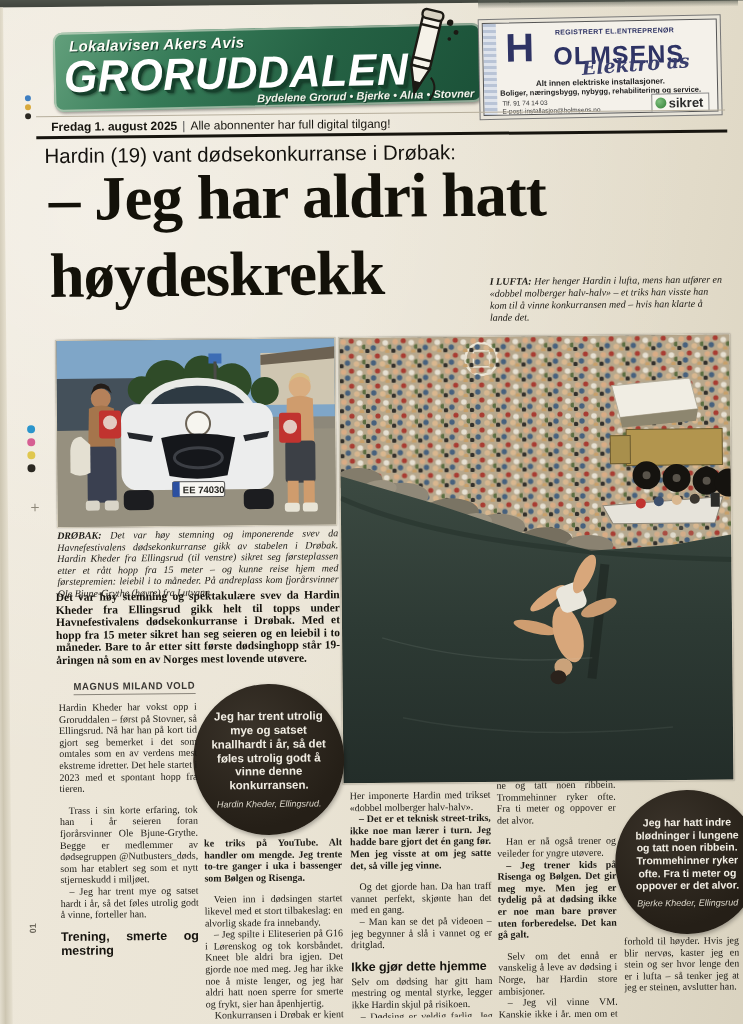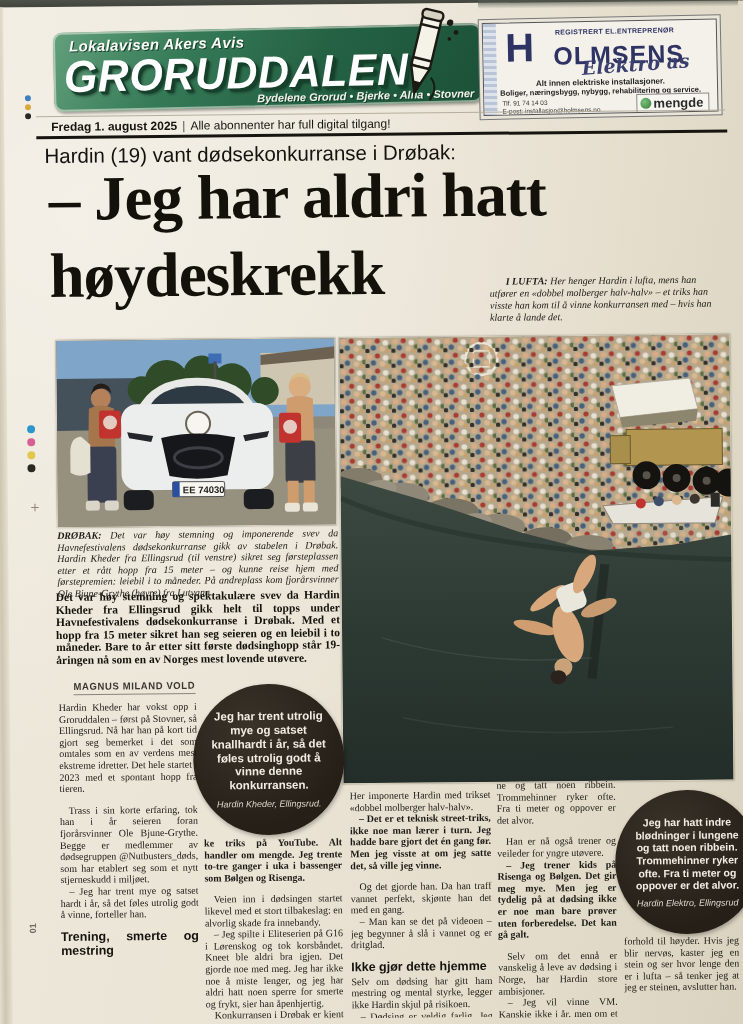--- a/index.html
+++ b/index.html
@@ -51,21 +51,21 @@
   .dateline{position:absolute;left:55px;top:117px;font:12px "Liberation Sans",sans-serif;color:#17150f;}
   .dateline b{font-weight:bold;}
   .dateline .sep{color:#555;margin:0 5px;}
   .rule-thick{position:absolute;left:40px;right:12px;top:133px;height:3px;background:#17150f;}
 
   
   .kicker{position:absolute;left:48px;top:141px;font:500 20.5px "Liberation Sans",sans-serif;color:#14120e;}
   .headline{position:absolute;left:52px;top:158px;width:680px;font:bold 63px/77px "Liberation Serif",serif;
     color:#131109;letter-spacing:-1px;}
   .cap-air{position:absolute;left:492px;top:277px;width:236px;font:italic 10px/12px "Liberation Serif",serif;color:#1d1b16;}
-  .cap-air b{font-style:italic;font-weight:bold;margin-left:16px;}
+  .cap-air b{font-style:italic;font-weight:bold;}
 
   
   .photo{position:absolute;background:#9a9486;border:1px solid #d6cfbd;box-shadow:0 0 2px rgba(0,0,0,.25);}
   .photo-car{left:57px;top:337px;width:278px;height:186px;}
   .photo-main{left:340px;top:337px;width:390px;height:445px;}
 
   .cap-car{position:absolute;left:57px;top:527px;width:281px;font:italic 10px/11.6px "Liberation Serif",serif;color:#1d1b16;text-align:justify;}
   .cap-car b{font-weight:bold;font-style:italic;}
   .lead{position:absolute;left:55px;top:588px;width:284px;font:bold 11.5px/12.6px "Liberation Serif",serif;color:#14120c;text-align:justify;}
   .byline{position:absolute;left:72px;top:678px;font:bold 9.5px "Liberation Sans",sans-serif;color:#3a3733;
@@ -158,21 +158,21 @@
           <span class="h">H</span>
           <span class="rest">OLMSENS</span>
         </div>
         <div class="script">Elektro as</div>
         <div class="l1">Alt innen elektriske installasjoner.</div>
         <div class="l2">Boliger, næringsbygg, nybygg, rehabilitering og service.</div>
         <div class="contact">
           <div>Tlf. 91 74 14 03</div>
           <div>E-post: installasjon@holmsens.no</div>
         </div>
-        <div class="elfag"><span class="dot"></span><span>mengde</span></div>
+        <div class="elfag"><span class="dot"></span><span>sikret</span></div>
       </div>
 
       <div class="corner-dark"></div>
 
       <div class="rule-thin"></div>
       <div class="dateline">
         <b>Fredag 1. august 2025</b><span class="sep">|</span><span>Alle abonnenter har full digital tilgang!</span>
       </div>
       <div class="rule-thick"></div>
 
@@ -333,21 +333,21 @@
       <div class="lead">Det var høy stemning og spektakulære svev da Hardin Kheder fra Ellingsrud gikk helt til topps under Havnefestivalens dødsekonkurranse i Drøbak. Med et hopp fra 15 meter sikret han seg seieren og en leiebil i to måneder. Bare to år etter sitt første dødsinghopp står 19-åringen nå som en av Norges mest lovende utøvere.</div>
       <div class="byline">MAGNUS MILAND VOLD</div>
 
       <div class="qcircle qc1">
         <div class="qt">Jeg har trent utrolig mye og satset knallhardt i år, så det føles utrolig godt å vinne denne konkurransen.</div>
         <div class="qa">Hardin Kheder, Ellingsrud.</div>
       </div>
 
       <div class="qcircle qc2">
         <div class="qt">Jeg har hatt indre blødninger i lungene og tatt noen ribbein. Trommehinner ryker ofte. Fra ti meter og oppover er det alvor.</div>
-        <div class="qa">Hardin Elektro, Ellingsrud</div>
+        <div class="qa">Bjerke Kheder, Ellingsrud</div>
       </div>
 
       <div class="col c1">
         <p class="first">Hardin Kheder har vokst opp i Groruddalen – først på Stovner, så Ellingsrud. Nå har han på kort tid gjort seg bemerket i det som omtales som en av verdens mest ekstreme idretter. Det hele startet i 2023 med et spontant hopp fra tieren.</p>
         <p class="gap">Trass i sin korte erfaring, tok han i år seieren foran fjorårsvinner Ole Bjune-Grythe. Begge er medlemmer av dødsegruppen @Nutbusters_døds, som har etablert seg som et nytt stjerneskudd i miljøet.</p>
         <p>– Jeg har trent mye og satset hardt i år, så det føles utrolig godt å vinne, forteller han.</p>
         <div class="sub">Trening, smerte og mestring</div>
 
       </div>
 

